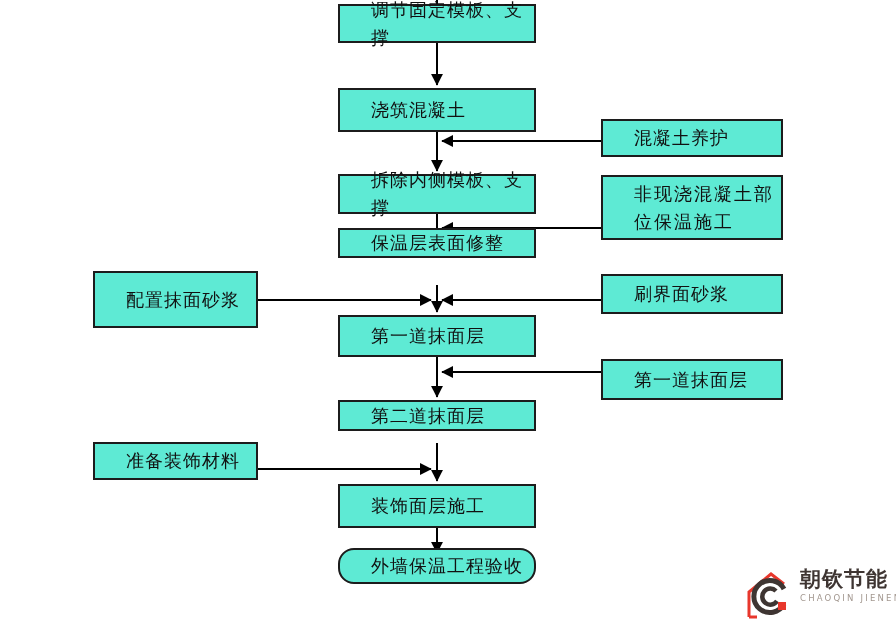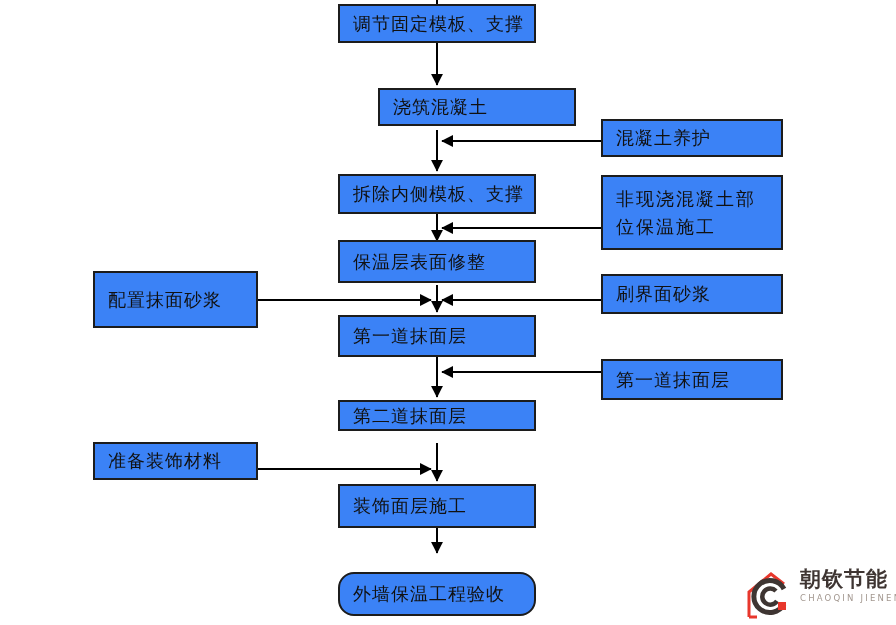--- a/index.html
+++ b/index.html
@@ -7,26 +7,26 @@
     width: 896px; height: 625px;
     background: #ffffff;
     font-family: "DejaVu Sans", "Liberation Sans", sans-serif;
     position: relative;
     overflow: hidden;
   }
   #stage { position: absolute; left: 0; top: 0; width: 896px; height: 625px; }
   svg.connectors { position: absolute; left: 0; top: 0; z-index: 1; }
   .node {
     position: absolute;
-    background: #3b82f6;
+    background: #5eead4;
     border: 2px solid #1c1c1c;
     box-sizing: border-box;
     display: flex;
     align-items: center;
-    padding-left: 13px;
+    padding-left: 31px;
     padding-right: 6px;
     font-size: 18px;
     letter-spacing: 1px;
     color: #111111;
     line-height: 1.55;
     white-space: pre-line;
     z-index: 2;
   }
   .node.main  { left: 338px; width: 198px; }
   .node.right { left: 601px; width: 182px; }
@@ -82,30 +82,30 @@
       <path d="M601 300 H442" marker-end="url(#arrow)"></path>
       <path d="M437 357 V397" marker-end="url(#arrow)"></path>
       <path d="M601 372 H442" marker-end="url(#arrow)"></path>
       <path d="M437 443 V481" marker-end="url(#arrow)"></path>
       <path d="M258 469 H431" marker-end="url(#arrow)"></path>
       <path d="M437 528 V553" marker-end="url(#arrow)"></path>
     </g>
   </svg>
 
   <div class="node main" style="top:4px;   height:39px;">调节固定模板、支撑</div>
-  <div class="node main" style="top:88px;  height:38px;margin-left:40px;">浇筑混凝土</div>
+  <div class="node main" style="top:88px;  height:44px;">浇筑混凝土</div>
   <div class="node main" style="top:174px; height:40px;">拆除内侧模板、支撑</div>
-  <div class="node main" style="top:240px; height:43px;">保温层表面修整</div>
+  <div class="node main" style="top:228px; height:30px;">保温层表面修整</div>
   <div class="node main" style="top:315px; height:42px;">第一道抹面层</div>
   <div class="node main" style="top:400px; height:31px;">第二道抹面层</div>
   <div class="node main" style="top:484px; height:44px;">装饰面层施工</div>
-  <div class="node main" style="top:572px; height:44px;border-radius:16px;">外墙保温工程验收</div>
+  <div class="node main" style="top:548px; height:36px;border-radius:16px;">外墙保温工程验收</div>
 
   <div class="node right" style="top:119px; height:38px;">混凝土养护</div>
-  <div class="node right two-line" style="top:175px; height:75px;">非现浇混凝土部
+  <div class="node right two-line" style="top:175px; height:65px;">非现浇混凝土部
 位保温施工</div>
   <div class="node right" style="top:274px; height:40px;">刷界面砂浆</div>
   <div class="node right" style="top:359px; height:41px;">第一道抹面层</div>
 
   <div class="node left" style="top:271px; height:57px;">配置抹面砂浆</div>
   <div class="node left" style="top:442px; height:38px;">准备装饰材料</div>
 
   <div class="logo">
     <svg class="logo-icon" viewBox="0 0 52 52">
       <path d="M5 49 V24 L27 6 L40 16" stroke="#e8372c" stroke-width="3" fill="none"></path>

